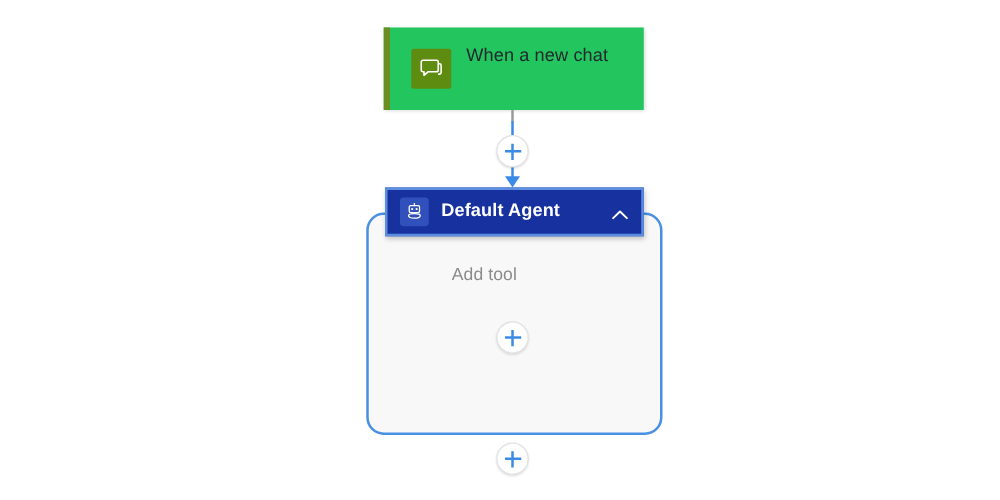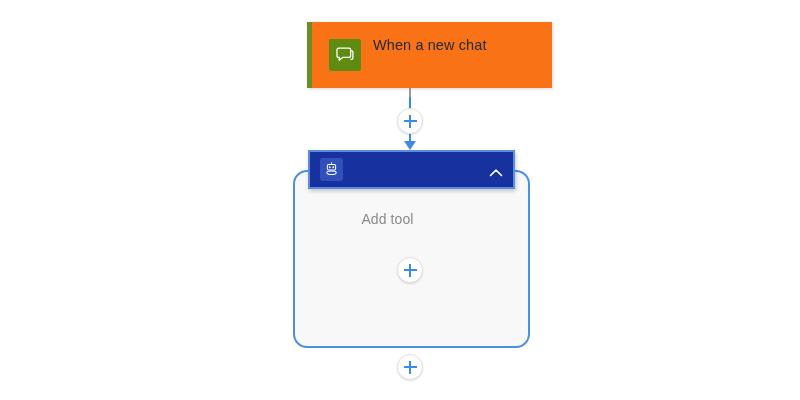--- a/index.html
+++ b/index.html
@@ -17,23 +17,23 @@
     position: relative;
     width: 800px;
     height: 400px;
   }
 
   
   .trigger-card {
     position: absolute;
     left: 307px;
     top: 22px;
-    width: 245px;
+    width: 208px;
     height: 66px;
-    background: #f97316;
+    background: #22c55e;
     box-shadow: 1px 1px 3px rgba(0,0,0,0.16);
     display: flex;
     align-items: center;
   }
   .trigger-accent {
     position: absolute;
     left: 0;
     top: 0;
     width: 5px;
     height: 100%;
@@ -233,20 +233,21 @@
   <div class="agent-header">
     <div class="agent-icon">
       <svg width="15" height="15" viewBox="0 0 16 16">
         <line x1="8" y1="0.9" x2="8" y2="2.6" stroke="#ffffff" stroke-width="1.1" stroke-linecap="round"></line>
         <rect x="3.6" y="2.6" width="8.8" height="6.0" rx="1.3" ry="1.3" fill="none" stroke="#ffffff" stroke-width="1.1"></rect>
         <circle cx="6.1" cy="5.6" r="0.95" fill="#ffffff"></circle>
         <circle cx="9.9" cy="5.6" r="0.95" fill="#ffffff"></circle>
         <path d="M3.0 11.1 C3.0 9.9 4.2 9.5 8.0 9.5 C11.8 9.5 13.0 9.9 13.0 11.1 C13.0 12.6 11.4 13.4 8.0 13.4 C4.6 13.4 3.0 12.6 3.0 11.1 Z" fill="none" stroke="#ffffff" stroke-width="1.1" stroke-linejoin="round"></path>
       </svg>
     </div>
+    <div class="agent-title">Default Agent</div>
     <div class="agent-chevron">
       <svg width="14" height="10" viewBox="0 0 14 10">
         <polyline points="1.5,7.5 7,2.2 12.5,7.5" fill="none" stroke="#ffffff" stroke-width="1.6" stroke-linecap="round" stroke-linejoin="round"></polyline>
       </svg>
     </div>
   </div>
 
   <div class="plus-btn" id="plus-bottom">
     <span class="h"></span>
     <span class="v"></span>

